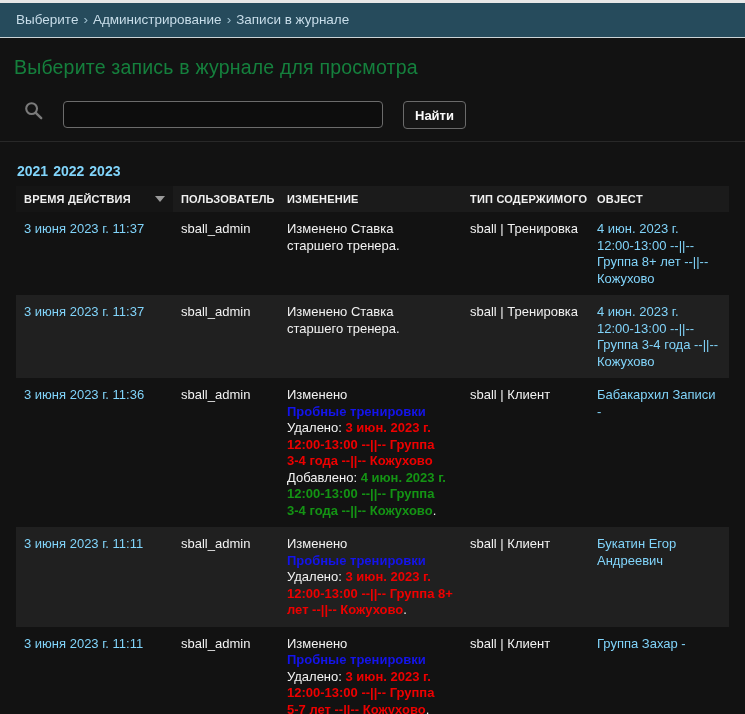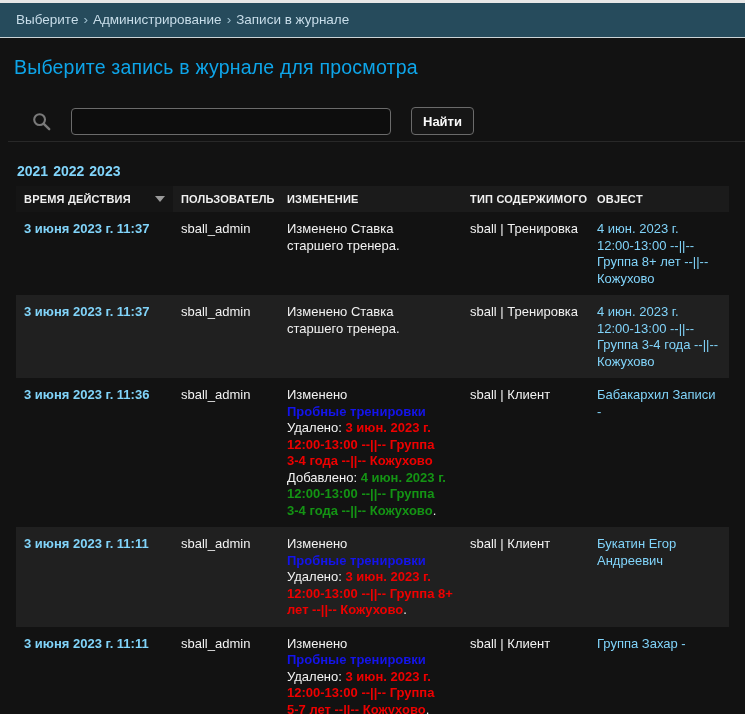--- a/index.html
+++ b/index.html
@@ -17,32 +17,30 @@
     font-size:13.5px;
     padding:9px 16px 10px 16px;
     border-bottom:1px solid #ccd3d6;
   }
   .breadcrumbs a { color:#c8dde9; text-decoration:none; cursor:pointer; }
   .breadcrumbs .sep { margin:0 5px; color:#9fc0cf; }
   h1.page-title {
     margin:18px 0 0 14px;
     font-size:19.5px;
     font-weight:400;
-    color:#0ea5e9;
+    color:#15803d;
     letter-spacing:.2px;
   }
   .toolbar {
     margin-top:22px;
     height:41px;
     display:flex;
-    align-items:center;
     gap:20px;
     padding-left:24px;
     border-bottom:1px solid #282828;
-    margin-left:8px;
   }
   .search-icon { width:19px; height:19px; flex:0 0 auto; }
   .search-input {
     width:320px; height:27px;
     background:#0d0d0d;
     border:1px solid #6b6b6b;
     border-radius:4px;
     color:#f0f0f0;
     font-size:13px;
     padding:0 8px;
@@ -93,21 +91,21 @@
     margin-left:8px;
   }
   tbody td {
     vertical-align:top;
     padding:9px 8px 8px 8px;
     line-height:16.5px;
     color:#f2f2f2;
   }
   tbody tr.alt { background:#202020; }
   a.row-link { color:#81d4fa; text-decoration:none; cursor:pointer; }
-  td.time-cell a { font-weight:700; }
+  td.time-cell a { font-weight:400; }
   .chg-blue  { color:#1414eb; font-weight:700; }
   .chg-red   { color:#ee0000; font-weight:700; }
   .chg-green { color:#149414; font-weight:700; }
 </style>
 </head>
 <body>
 
 <div class="top-strip"></div>
 
 <div class="breadcrumbs">

